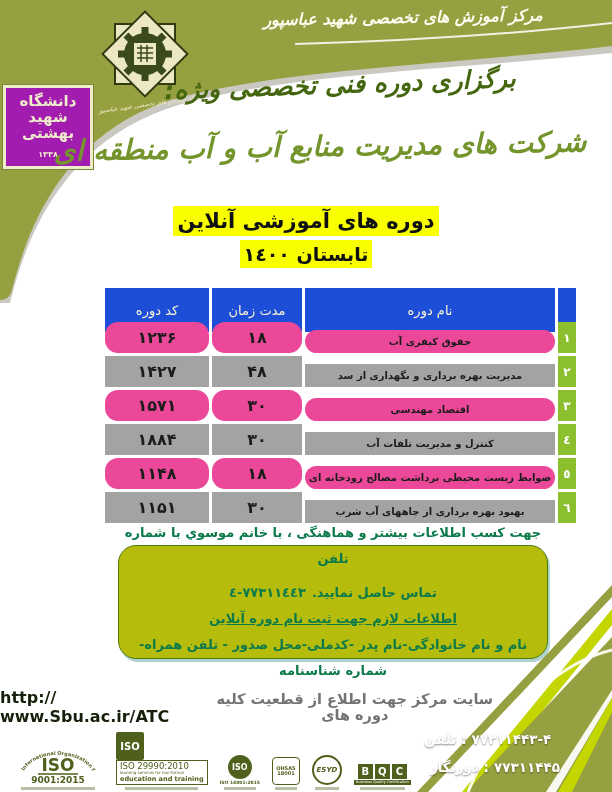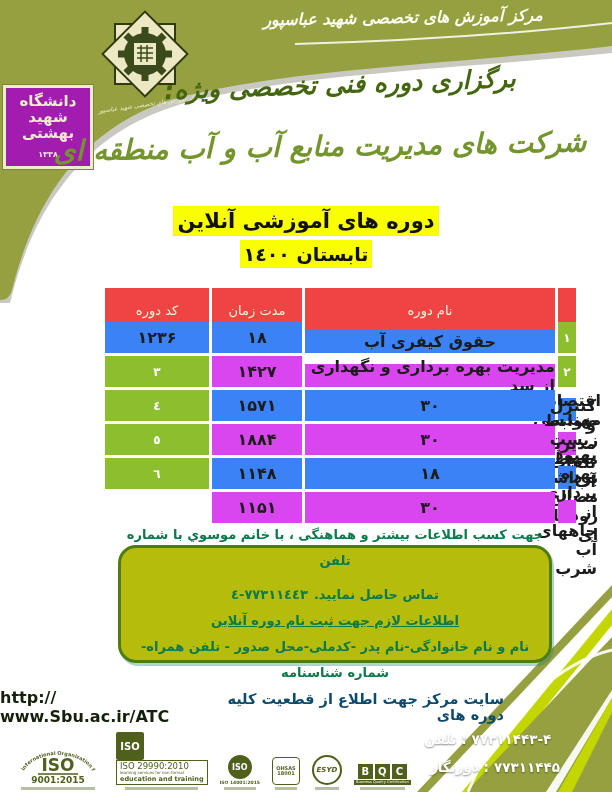--- a/index.html
+++ b/index.html
@@ -33,44 +33,44 @@
   .banner{top:206px;left:0;width:612px;display:flex;flex-direction:column;align-items:center;
     gap:4px;z-index:2;}
   .banner .y{background:#faff00;color:#111;font-weight:bold;padding:3px 4px;}
   .banner .y1{font-size:21px;}
   .banner .y2{font-size:19px;letter-spacing:2px;}
 
   
   .course-table{top:288px;left:105px;width:471px;z-index:2;direction:rtl;
     display:grid;grid-template-columns:18px 250px 90px 104px;
     grid-auto-rows:31px;gap:3px;}
-  .course-table .hcell{background:#ef4444;color:#f7f3d6;font-size:13px;display:flex;
+  .course-table .hcell{background:#1d4ed8;color:#f7f3d6;font-size:13px;display:flex;
     align-items:center;justify-content:center;height:44px;}
   .course-table .ncell{background:#8cbf2d;color:#ffffff;font-weight:bold;font-size:12px;
     display:flex;align-items:center;justify-content:center;}
   .course-table .cell{display:flex;align-items:center;justify-content:center;
     font-weight:bold;color:#1c1c1c;}
-  .course-table .name{font-size:16px;margin-top:8px;}
+  .course-table .name{font-size:10px;margin-top:8px;}
   .course-table .num{font-size:16px;}
-  .rA{background:#3b82f6;}
-  .rB{background:#d946ef;}
+  .rA{background:#ec4899;border-radius:13px;}
+  .rB{background:#a3a3a3;}
 
   
   .info-box{top:545px;left:118px;width:428px;height:112px;z-index:2;background:#b5bc0c;
-    border:3px solid #4d7c0f;border-radius:18px;box-shadow:2px 3px 0 rgba(30,130,120,.35);
+    border:1px solid #4d7c0f;border-radius:18px;box-shadow:2px 3px 0 rgba(30,130,120,.35);
     display:flex;flex-direction:column;align-items:center;justify-content:center;
     color:#0b7a4b;font-weight:bold;font-size:13px;line-height:26px;text-align:center;}
   .info-box .ltr{direction:ltr;display:flex;gap:6px;margin-top:8px;}
   .info-box .u{text-decoration:underline;}
 
   
   .website{top:688px;left:0;width:504px;display:flex;direction:ltr;justify-content:center;
     align-items:center;gap:8px;z-index:2;}
   .website .url{font-weight:bold;font-size:16px;color:#15200a;}
-  .website .lbl{font-weight:bold;font-size:14.5px;color:#0c4a6e;}
+  .website .lbl{font-weight:bold;font-size:14.5px;color:#737373;text-align:center;}
 
   
   .phone-line{left:424px;top:731px;z-index:3;direction:ltr;display:flex;gap:5px;
     color:#ffffff;font-weight:bold;font-size:13.5px;text-shadow:0 1px 2px rgba(0,0,0,.45);}
   .fax-line{left:430px;top:759px;z-index:3;direction:ltr;display:flex;gap:5px;
     color:#ffffff;font-weight:bold;font-size:13.5px;text-shadow:0 1px 2px rgba(0,0,0,.45);}
 
   
   .iso-row{left:12px;top:742px;height:48px;z-index:2;display:flex;align-items:flex-end;
     gap:12px;color:#4f5f1c;}
@@ -168,20 +168,21 @@
   <div class="hcell">مدت زمان</div>
   <div class="hcell">کد دوره</div>
 
   <div class="ncell">۱</div>
   <div class="cell name rA">حقوق کیفری آب</div>
   <div class="cell num rA">۱۸</div>
   <div class="cell num rA">۱۲۳۶</div>
 
   <div class="ncell">۲</div>
   <div class="cell name rB">مدیریت بهره برداری و نگهداری از سد</div>
+  <div class="cell num rB">۴۸</div>
   <div class="cell num rB">۱۴۲۷</div>
 
   <div class="ncell">۳</div>
   <div class="cell name rA">اقتصاد مهندسی</div>
   <div class="cell num rA">۳۰</div>
   <div class="cell num rA">۱۵۷۱</div>
 
   <div class="ncell">٤</div>
   <div class="cell name rB">کنترل و مدیریت تلفات آب</div>
   <div class="cell num rB">۳۰</div>

